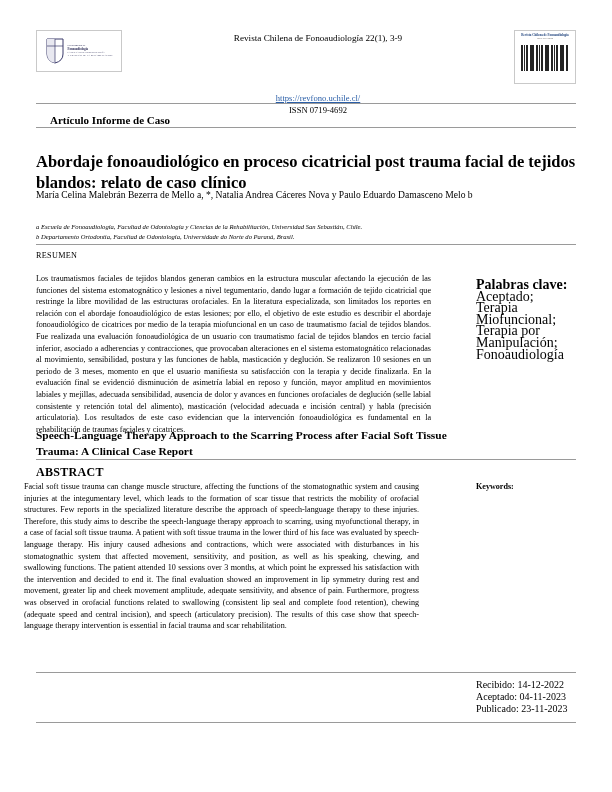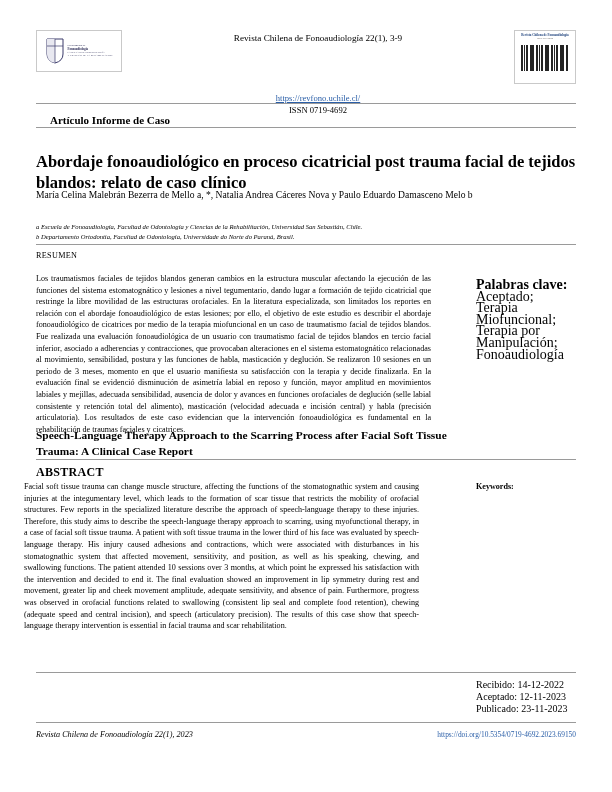--- a/index.html
+++ b/index.html
@@ -389,23 +389,19 @@
   <div class="abstract-body">Facial soft tissue trauma can change muscle structure, affecting the functions of the stomatognathic system and causing injuries at the integumentary level, which leads to the formation of scar tissue that restricts the mobility of orofacial structures. Few reports in the specialized literature describe the approach of speech-language therapy to these injuries. Therefore, this study aims to describe the speech-language therapy approach to scarring, using myofunctional therapy, in a case of facial soft tissue trauma. A patient with soft tissue trauma in the lower third of his face was evaluated by speech-language therapy. His injury caused adhesions and contractions, which were associated with disturbances in his stomatognathic system that affected movement, sensitivity, and position, as well as his speaking, chewing, and swallowing functions. The patient attended 10 sessions over 3 months, at which point he expressed his satisfaction with the intervention and decided to end it. The final evaluation showed an improvement in lip symmetry during rest and movement, greater lip and cheek movement amplitude, adequate sensitivity, and absence of pain. Furthermore, progress was observed in orofacial functions related to swallowing (consistent lip seal and complete food retention), chewing (adequate speed and central incision), and speech (articulatory precision). The results of this case show that speech-language therapy intervention is essential in facial trauma and scar rehabilitation.</div>
 
   <div class="keywords-en">
     <div class="kw-head">Keywords:</div>
   </div>
 
   <div class="corr-rule-top"></div>
 
   <div class="dates">
     <div>Recibido: 14-12-2022</div>
-    <div>Aceptado: 12-11-2023</div>
+    <div>Aceptado: 04-11-2023</div>
     <div>Publicado: 23-11-2023</div>
   </div>
   <div class="corr-rule-bot"></div>
 
-  <div class="footer">
-    <div class="f-left">Revista Chilena de Fonoaudiología 22(1), 2023</div>
-    <div class="f-right">https://doi.org/10.5354/0719-4692.2023.69150</div>
-  </div>
 
 </div>
 
 </body></html>

